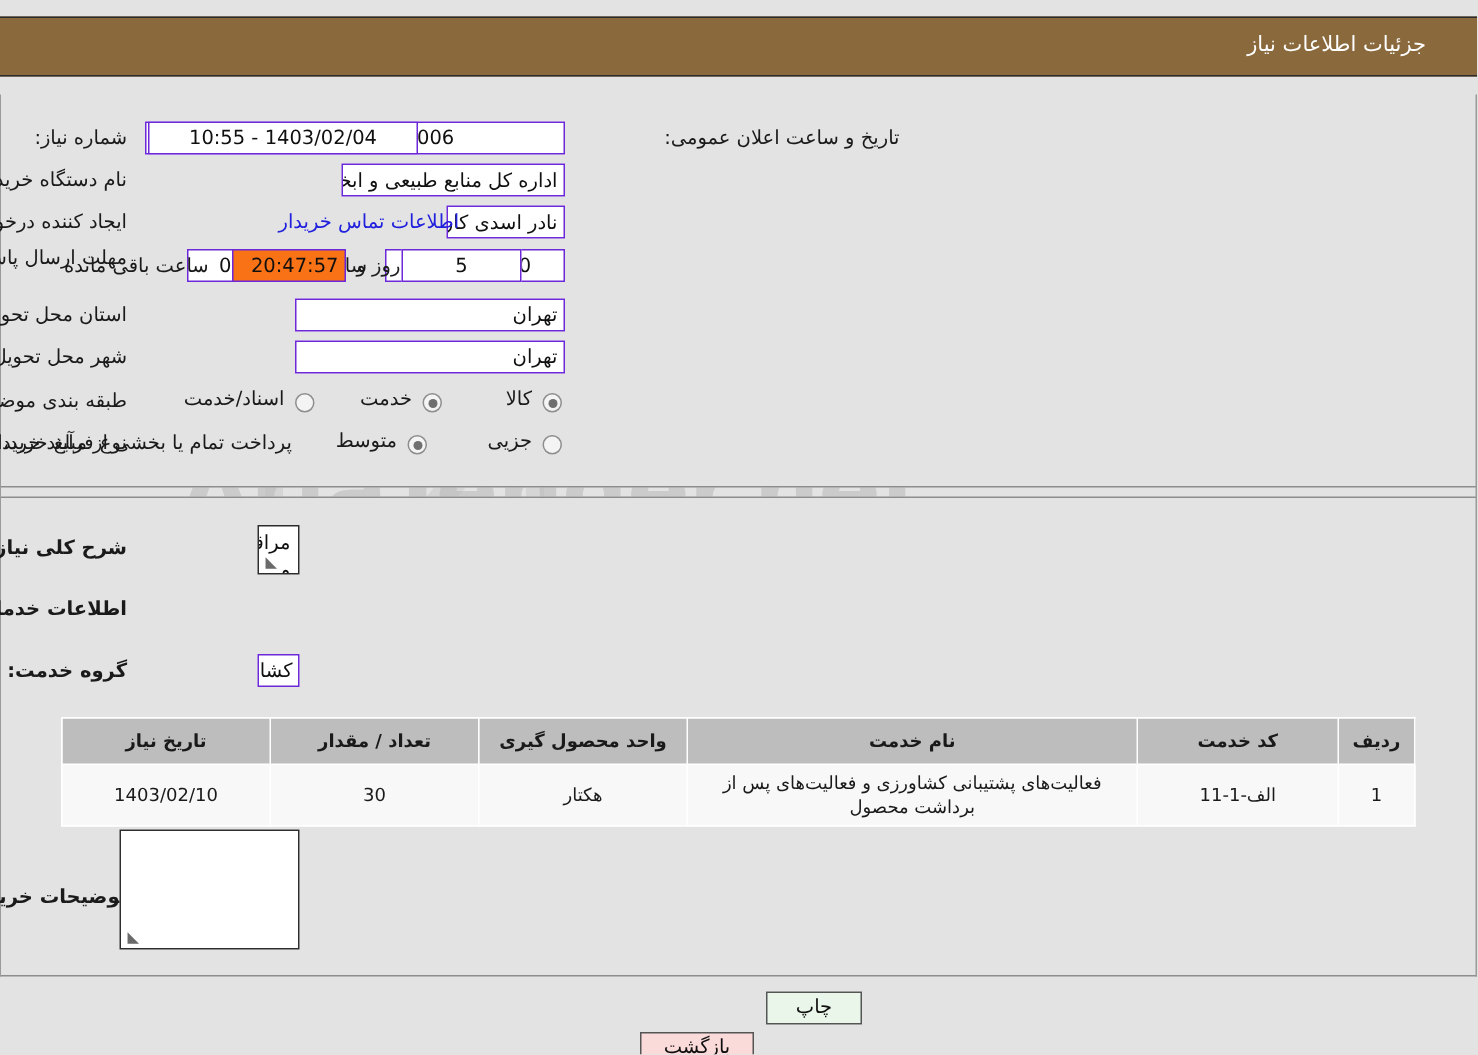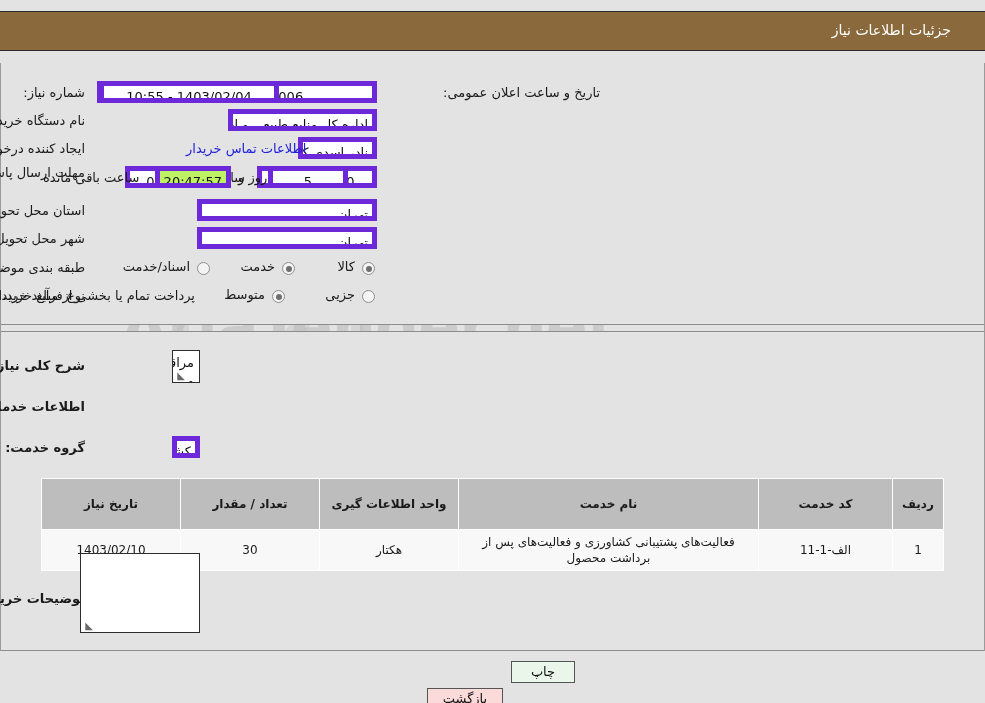--- a/index.html
+++ b/index.html
@@ -80,34 +80,34 @@
     font-size: 13px;
     color: #1a1a1a;
     text-align: right;
     white-space: nowrap;
     z-index: 4;
   }
   .lbl-bold { font-weight: bold; }
   .fld {
     position: absolute;
     background: #ffffff;
-    border: 5px solid #6d28d9;
+    border: 1px solid #6d28d9;
     box-sizing: border-box;
     font-size: 13px;
     color: #101010;
     padding: 1px 4px 0 4px;
     line-height: 19px;
     height: 22px;
     overflow: hidden;
     white-space: nowrap;
     z-index: 4;
   }
   .fld-center { text-align: center; }
   .fld-right  { text-align: right; }
-  .fld-cream  { background: #bef264; padding-left: 36px; }
+  .fld-cream  { background: #f97316; padding-left: 36px; }
   .plain {
     position: absolute;
     font-size: 13px;
     color: #1a1a1a;
     white-space: nowrap;
     z-index: 4;
   }
   .link {
     position: absolute;
     font-size: 13px;
@@ -175,21 +175,21 @@
     z-index: 4;
     background: #ffffff;
   }
   .tbl th {
     background: #bdbdbd;
     border: 1px solid #ffffff;
     font-size: 12px;
     font-weight: bold;
     color: #1a1a1a;
     height: 26px;
-    padding: 12px 4px;
+    padding: 2px 4px;
     text-align: center;
   }
   .tbl td {
     background: #f8f8f8;
     border: 1px solid #ffffff;
     font-size: 12px;
     color: #1a1a1a;
     padding: 4px 6px;
     text-align: center;
     vertical-align: middle;
@@ -301,21 +301,21 @@
 
   <span class="lbl lbl-bold" style="right:900px; top:440px;">گروه خدمت:</span>
   <div class="fld fld-right" style="right:785px; top:436px; left:172px; width:auto;">کشاورزی، جنگلداری و ماهیگیری</div>
 
   <table class="tbl">
     <thead>
       <tr>
         <th style="width:42px;">ردیف</th>
         <th style="width:125px;">کد خدمت</th>
         <th>نام خدمت</th>
-        <th style="width:130px;">واحد اطلاعات گیری</th>
+        <th style="width:130px;">واحد محصول گیری</th>
         <th style="width:130px;">تعداد / مقدار</th>
         <th style="width:130px;">تاریخ نیاز</th>
       </tr>
     </thead>
     <tbody>
       <tr>
         <td>1</td>
         <td>الف-1-11</td>
         <td>فعالیت‌های پشتیبانی کشاورزی و فعالیت‌های پس از برداشت محصول</td>
         <td>هکتار</td>

